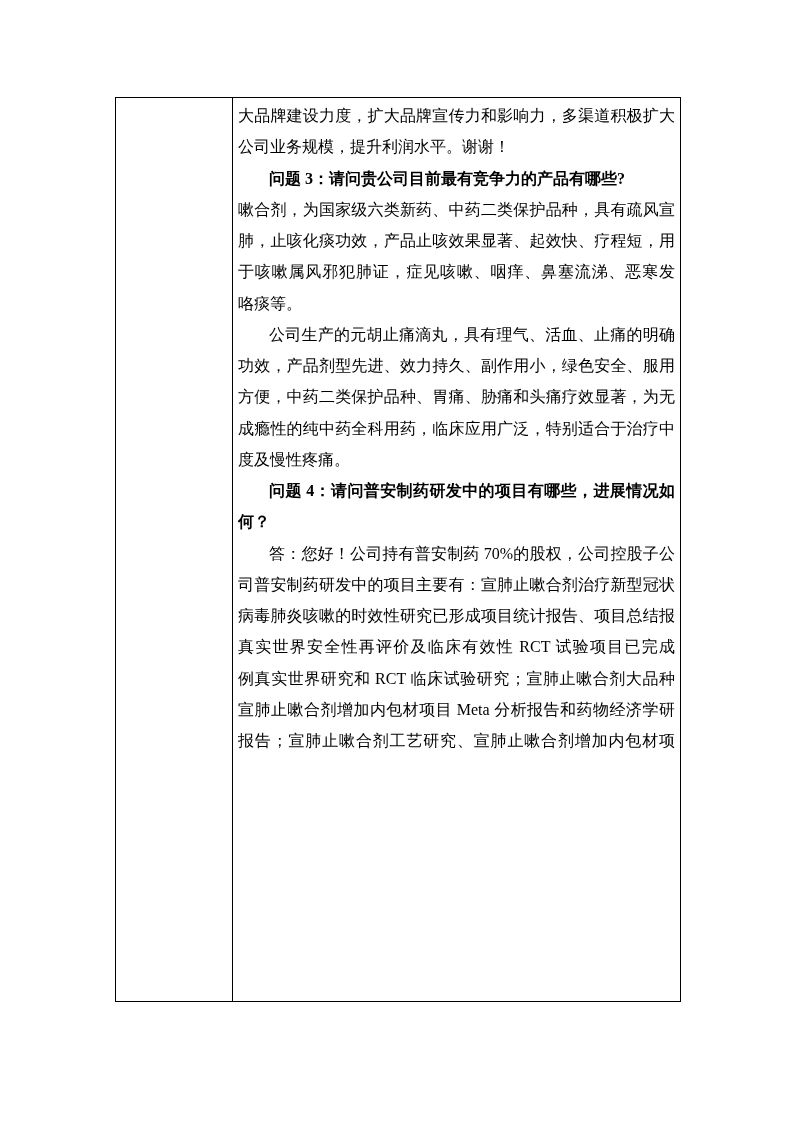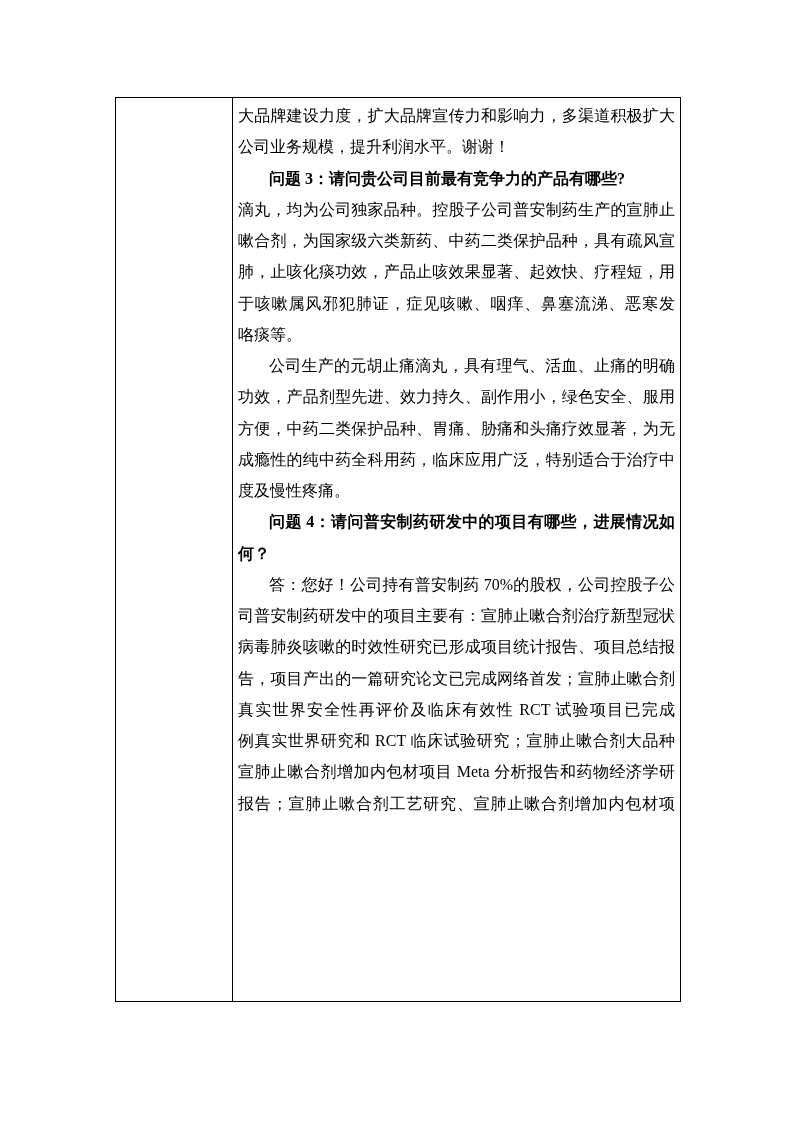--- a/index.html
+++ b/index.html
@@ -68,42 +68,40 @@
     <div class="label-cell"></div>
     <div class="answer-cell">
         <div class="para">
           <div class="line just">大品牌建设力度，扩大品牌宣传力和影响力，多渠道积极扩大</div>
           <div class="line">公司业务规模，提升利润水平。谢谢！</div>
         </div>
         <div class="para bold">
           <div class="line indent">问题 3：请问贵公司目前最有竞争力的产品有哪些?</div>
         </div>
         <div class="para">
-          <div class="line just">滴丸，均为公司独家品种。控股子公司普安制药生产的宣肺止</div>
           <div class="line just">嗽合剂，为国家级六类新药、中药二类保护品种，具有疏风宣</div>
           <div class="line just">肺，止咳化痰功效，产品止咳效果显著、起效快、疗程短，用</div>
           <div class="line just">于咳嗽属风邪犯肺证，症见咳嗽、咽痒、鼻塞流涕、恶寒发热、</div>
           <div class="line">咯痰等。</div>
         </div>
         <div class="para">
           <div class="line indent just">公司生产的元胡止痛滴丸，具有理气、活血、止痛的明确</div>
           <div class="line just">功效，产品剂型先进、效力持久、副作用小，绿色安全、服用</div>
           <div class="line just">方便，中药二类保护品种、胃痛、胁痛和头痛疗效显著，为无</div>
           <div class="line just">成瘾性的纯中药全科用药，临床应用广泛，特别适合于治疗中</div>
           <div class="line">度及慢性疼痛。</div>
         </div>
         <div class="para bold">
           <div class="line indent just">问题 4：请问普安制药研发中的项目有哪些，进展情况如</div>
           <div class="line">何？</div>
         </div>
         <div class="para">
           <div class="line indent just">答：您好！公司持有普安制药 70%的股权，公司控股子公</div>
           <div class="line just">司普安制药研发中的项目主要有：宣肺止嗽合剂治疗新型冠状</div>
           <div class="line just">病毒肺炎咳嗽的时效性研究已形成项目统计报告、项目总结报</div>
-          <div class="line just">告，项目产出的一篇研究论文已完成网络首发；宣肺止嗽合剂</div>
           <div class="line just">真实世界安全性再评价及临床有效性 RCT 试验项目已完成 3000</div>
           <div class="line just">例真实世界研究和 RCT 临床试验研究；宣肺止嗽合剂大品种培</div>
           <div class="line just">宣肺止嗽合剂增加内包材项目 Meta 分析报告和药物经济学研究</div>
           <div class="line just">报告；宣肺止嗽合剂工艺研究、宣肺止嗽合剂增加内包材项目、</div>
         </div>
       </div>
   </div>
 </div>
 
 </body></html>

